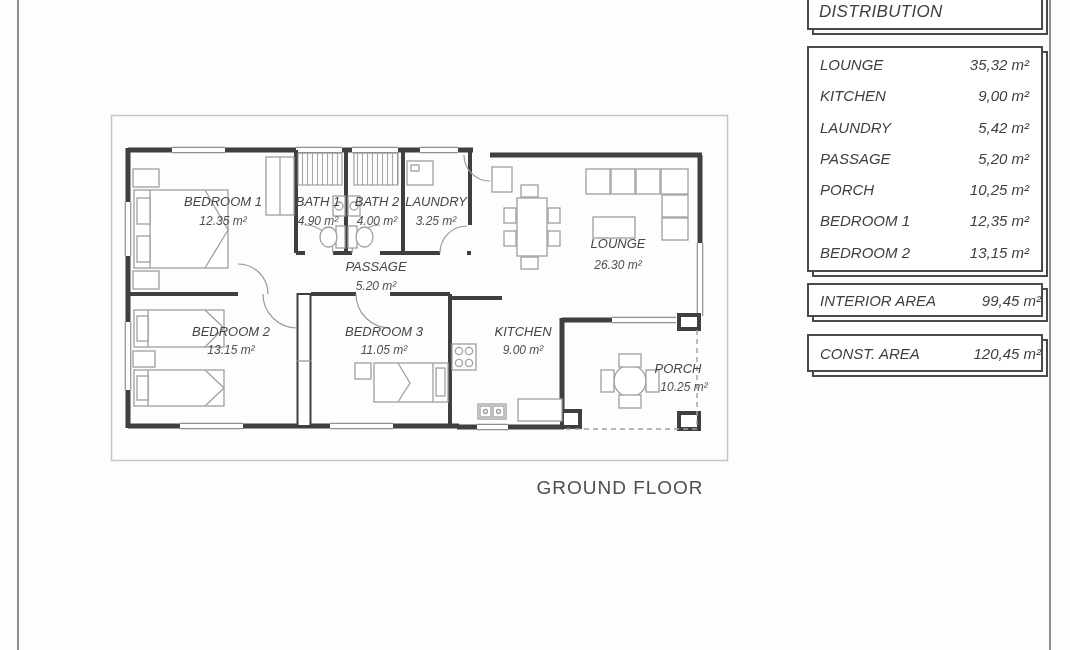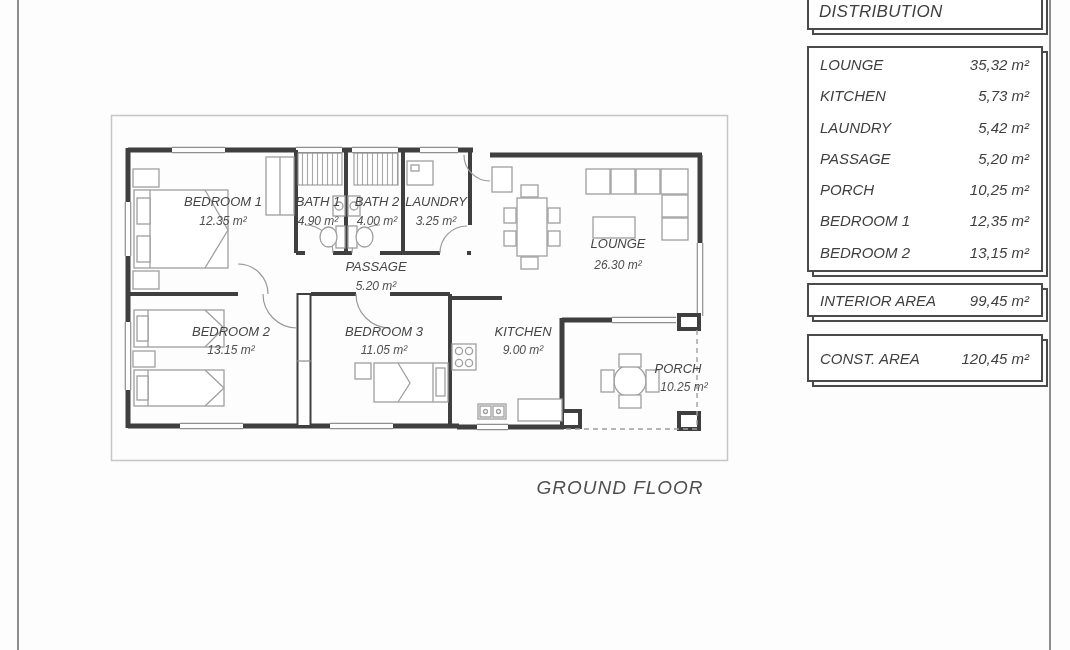--- a/index.html
+++ b/index.html
@@ -28,25 +28,25 @@
   #dist-panel{position:absolute;left:807px;top:0;width:236px;font-style:italic;}
   .pbox{position:absolute;left:0;right:0;}
   .pbox-shadow{position:absolute;left:5px;top:5px;right:-5px;bottom:-5px;border:2px solid #4a4a4a;background:transparent;}
   .pbox-main{position:relative;height:100%;background:#fff;border:2px solid #4a4a4a;box-sizing:border-box;}
   #title-box{top:-12px;height:42px;}
   #title-box .pbox-main{padding:12px 0 0 10px;font-size:17px;letter-spacing:0.3px;}
   #rooms-box{top:46px;height:226px;}
   #rooms-box .pbox-main{padding:7px 12px 7px 11px;display:flex;flex-direction:column;justify-content:space-between;}
   .dist-row{display:flex;justify-content:space-between;font-size:15px;line-height:20.5px;}
   #interior-box{top:283px;height:34px;}
-  #const-box{top:334px;height:48px;}
-  .area-main{display:flex;align-items:center;justify-content:space-between;padding:0 12px 0 11px;font-size:15px;}
+  #const-box{top:334px;height:38px;}
+  .area-main{display:flex;align-items:center;justify-content:space-between;padding:0 0 0 11px;font-size:15px;}
 
   #ground-floor{position:absolute;left:470px;top:477px;width:300px;text-align:center;
-    font-size:19px;font-style:italic;letter-spacing:1px;color:#4f4f4f;}
+    font-size:19px;letter-spacing:1px;color:#4f4f4f;}
 </style>
 </head>
 <body>
 
 <div id="stage">
 
   <div class="page-edge" id="edge-left"></div>
   <div class="page-edge" id="edge-right"></div>
 
   <svg id="plan-svg" width="1070" height="650" viewBox="0 0 1070 650">
@@ -281,21 +281,21 @@
 
     <div class="pbox" id="rooms-box">
       <div class="pbox-shadow"></div>
       <div class="pbox-main">
           <div class="dist-row">
       <span>LOUNGE</span>
       <span>35,32 m²</span>
     </div>
           <div class="dist-row">
       <span>KITCHEN</span>
-      <span>5,73 m²</span>
+      <span>9,00 m²</span>
     </div>
           <div class="dist-row">
       <span>LAUNDRY</span>
       <span>5,42 m²</span>
     </div>
           <div class="dist-row">
       <span>PASSAGE</span>
       <span>5,20 m²</span>
     </div>
           <div class="dist-row">

